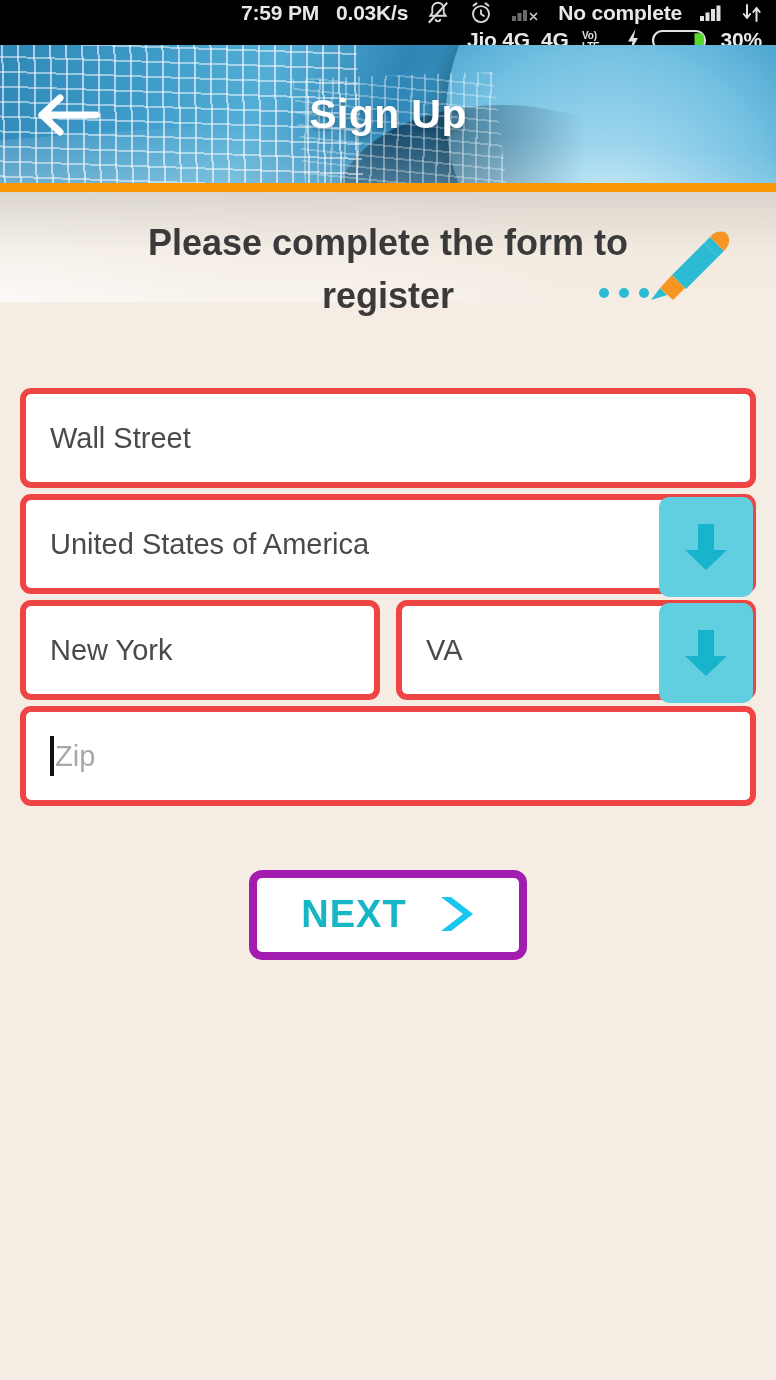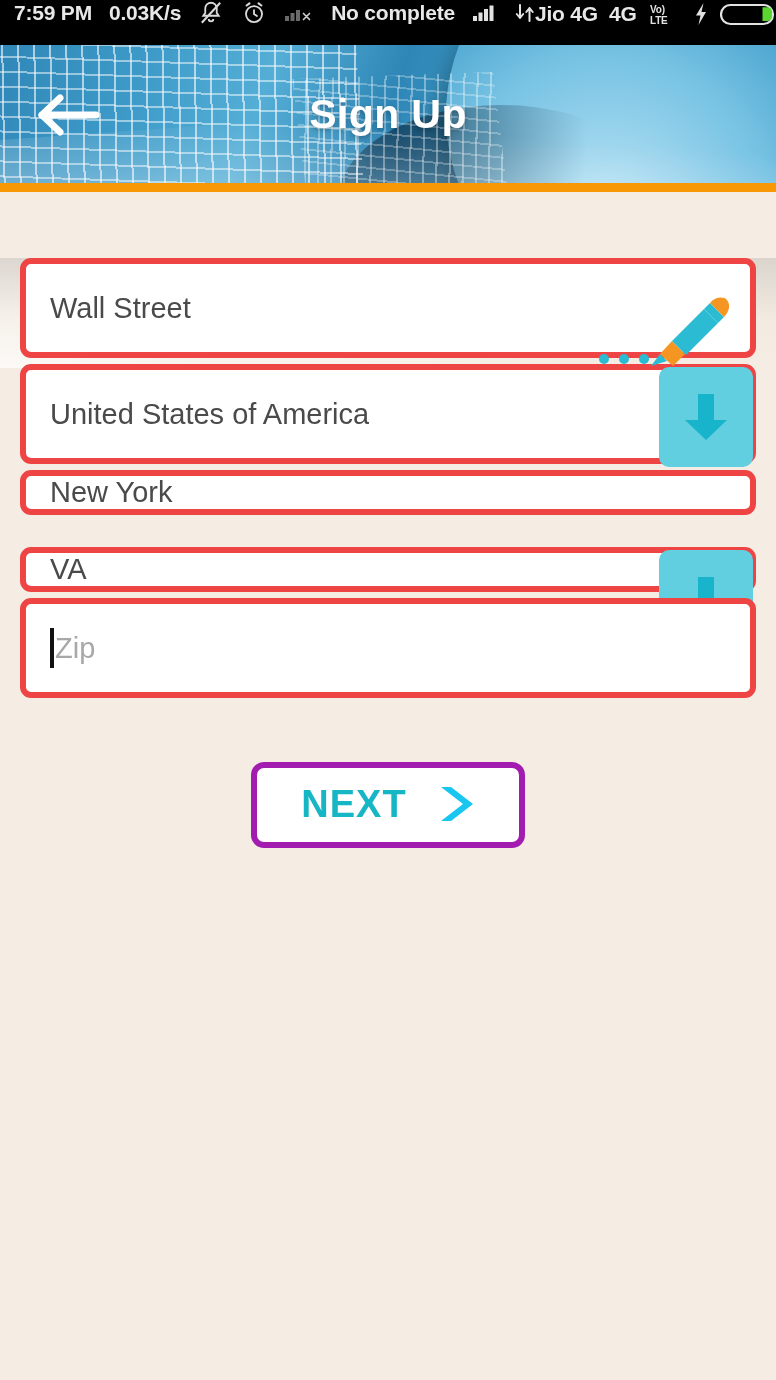--- a/index.html
+++ b/index.html
@@ -18,26 +18,27 @@
     height: 1380px;
     background: #F5EDE4;
   }
 
   
   .status-bar {
     position: relative;
     height: 45px;
     background: #000000;
     display: flex;
-    align-items: flex-start;
+    align-items: flex-end;
     padding: 0 14px;
     color: #E8E8E8;
     font-size: 21px;
     font-weight: bold;
     letter-spacing: -0.2px;
+    flex-direction: column;
   }
   .sb-left { display: flex; align-items: center; gap: 17px; }
   .sb-right { display: flex; align-items: center; gap: 11px; margin-left: auto; }
   .sb-text { white-space: nowrap; }
 
   .icon-svg { display: block; }
 
   
   .header {
     position: relative;
@@ -176,21 +177,21 @@
   }
   .field-text {
     font-size: 29px;
     color: #4A4A4A;
     font-weight: normal;
     white-space: nowrap;
     overflow: hidden;
   }
   .field-text.placeholder { color: #A8A8A8; }
 
-  .row { display: flex; gap: 32px; margin-bottom: 6px; flex-direction: column; }
+  .row { display: flex; gap: 16px; margin-bottom: 6px; }
   .row .field { flex: 1; margin-bottom: 0; }
 
   .dd-btn {
     position: absolute;
     right: -3px;
     top: -3px;
     width: 94px;
     height: 100px;
     background: #62CFE0;
     border-radius: 10px;
@@ -214,21 +215,21 @@
   
   .next-wrap {
     position: relative;
     z-index: 2;
     margin-top: 64px;
     display: flex;
     justify-content: center;
   }
   .next-btn {
     background: #FFFFFF;
-    border: 6px solid #a21caf;
+    border: 8px solid #a21caf;
     border-radius: 13px;
     padding: 14px 40px 16px 44px;
     display: flex;
     align-items: center;
     gap: 26px;
     cursor: pointer;
   }
   .next-label {
     font-size: 38px;
     font-weight: bold;
@@ -333,20 +334,21 @@
     </div>
 
     <div class="header-title">Sign Up</div>
   </div>
 
   <div class="orange-bar"></div>
 
   <div class="content">
     <div class="wash"></div>
 
+    <div class="intro">Please complete the form to register</div>
 
     <div class="pencil">
       <svg class="icon-svg" width="135" height="90" viewBox="0 0 135 90">
 
         <circle cx="10" cy="75" r="5" fill="#2BBBD2"></circle>
         <circle cx="30" cy="75" r="5" fill="#2BBBD2"></circle>
         <circle cx="50" cy="75" r="5" fill="#2BBBD2"></circle>
 
         <path d="M57 82 L66 70 L73 77 Z" fill="#2BBBD2"></path>
 

